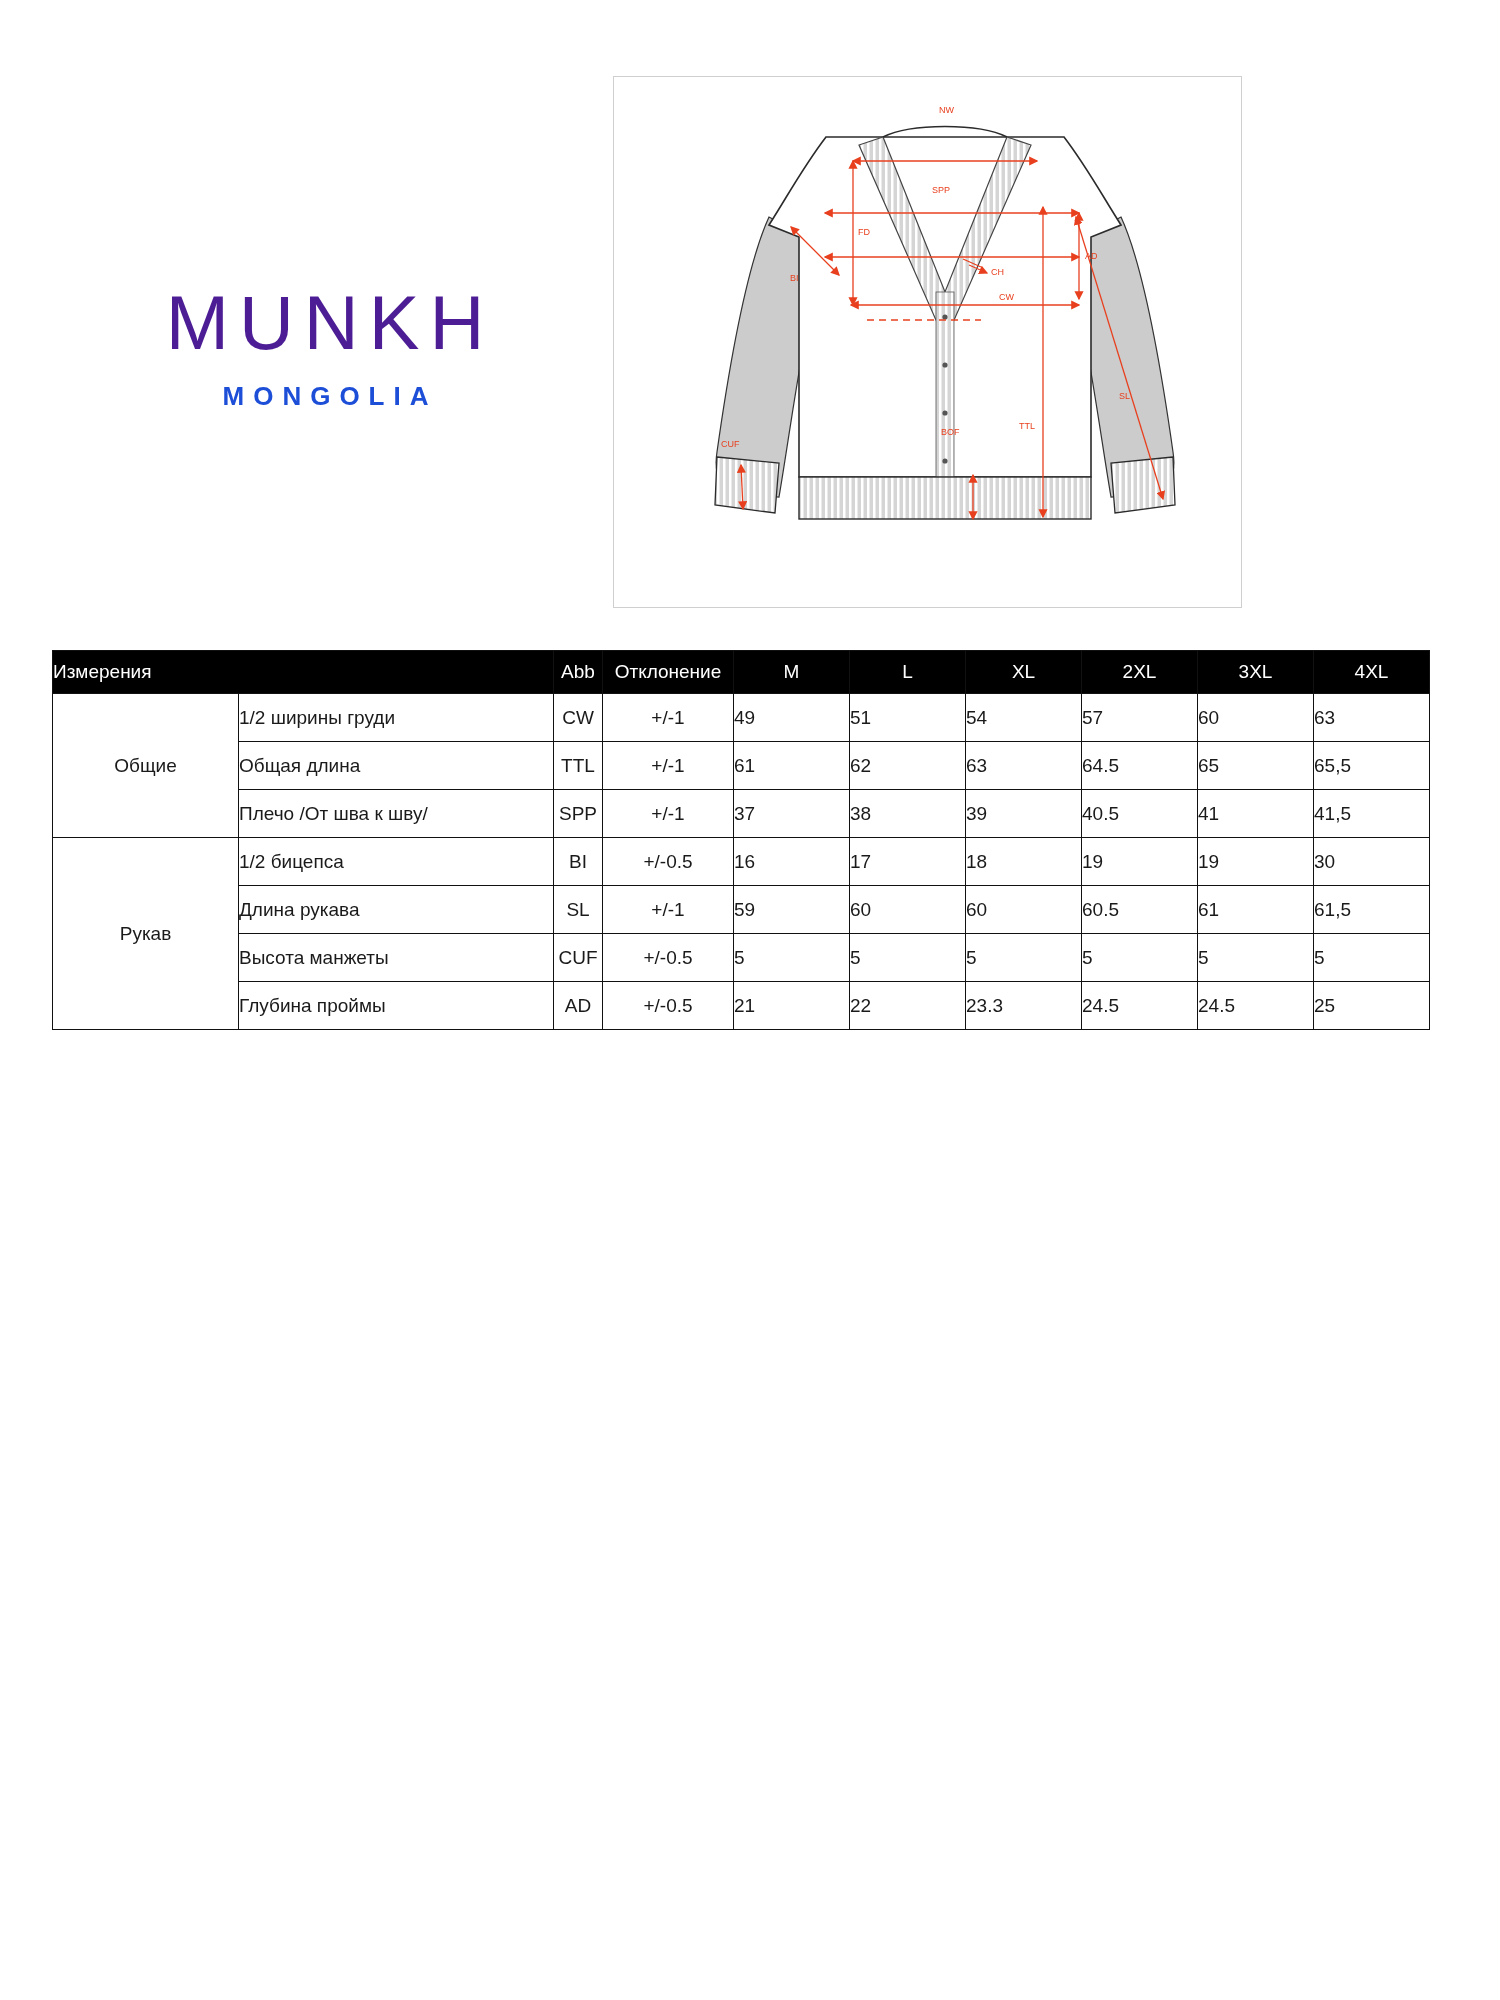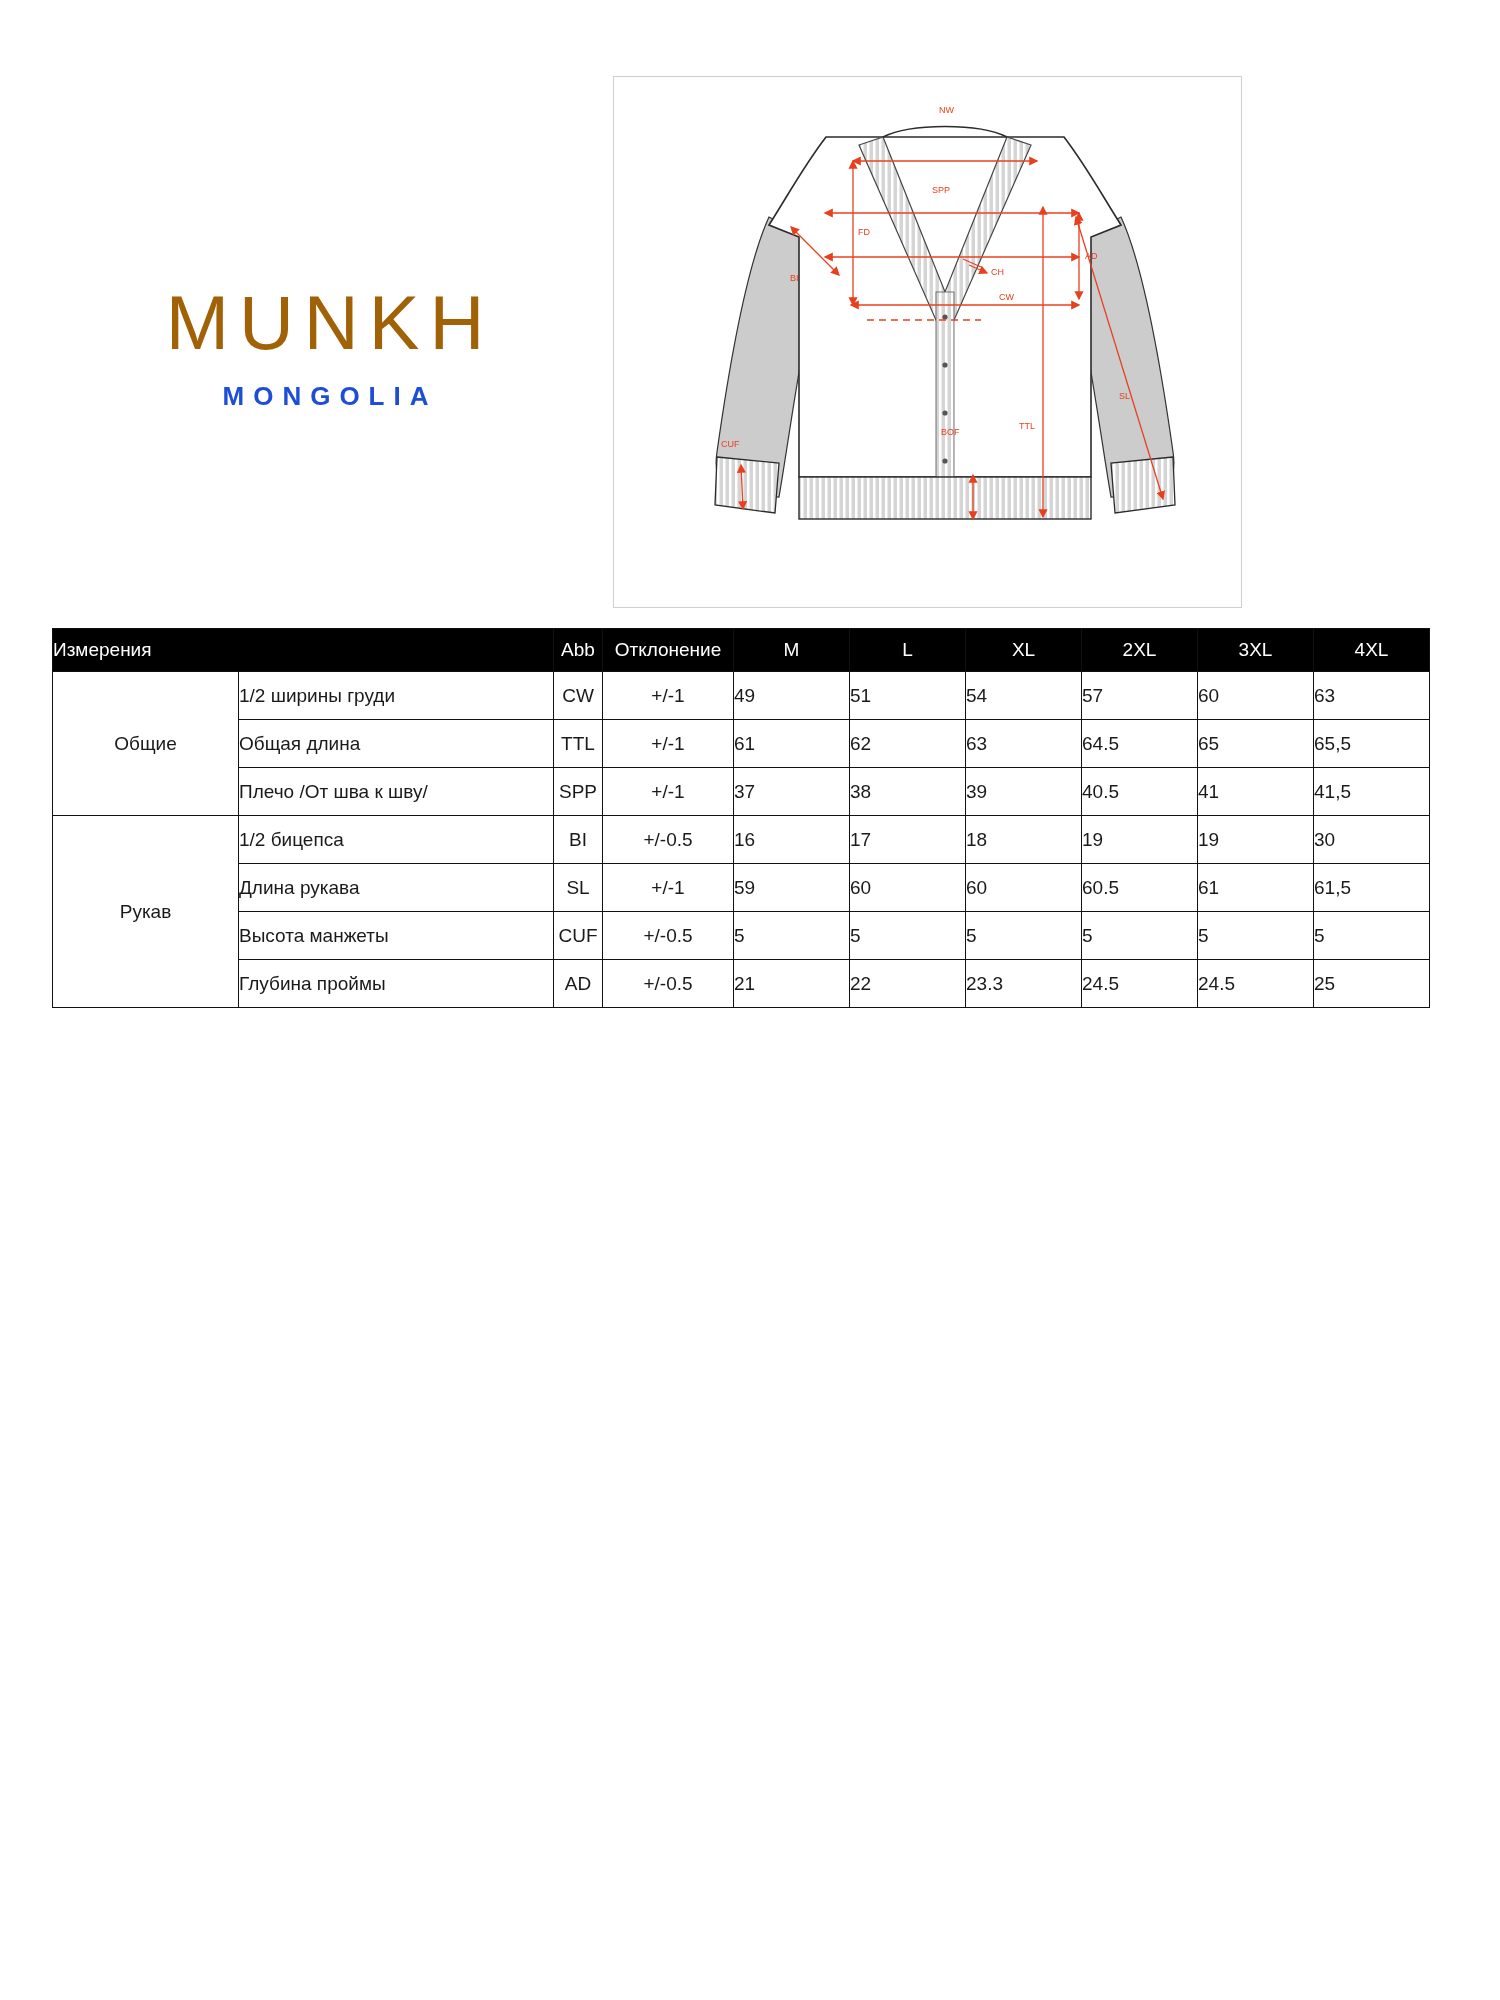--- a/index.html
+++ b/index.html
@@ -20,21 +20,21 @@
   #brand {
     position: absolute;
     left: 115px;
     top: 285px;
     width: 430px;
     text-align: center;
   }
   #brand .brand-name {
     font-size: 76px;
     letter-spacing: 10px;
-    color: #a16207;
+    color: #4c1d95;
     font-weight: 400;
     line-height: 1;
   }
   #brand .brand-sub {
     margin-top: 20px;
     font-size: 26px;
     letter-spacing: 9px;
     color: #1d4ed8;
     font-weight: 700;
   }
@@ -51,21 +51,21 @@
     padding-left: 37px;
   }
   #tech-drawing svg {
     display: block;
   }
 
   
   #size-table {
     position: absolute;
     left: 52px;
-    top: 628px;
+    top: 650px;
     border-collapse: collapse;
     font-size: 19px;
   }
   #size-table th, #size-table td {
     border: 1px solid #111;
     padding: 0;
     font-weight: normal;
   }
   #size-table thead th {
     background: #000000;

